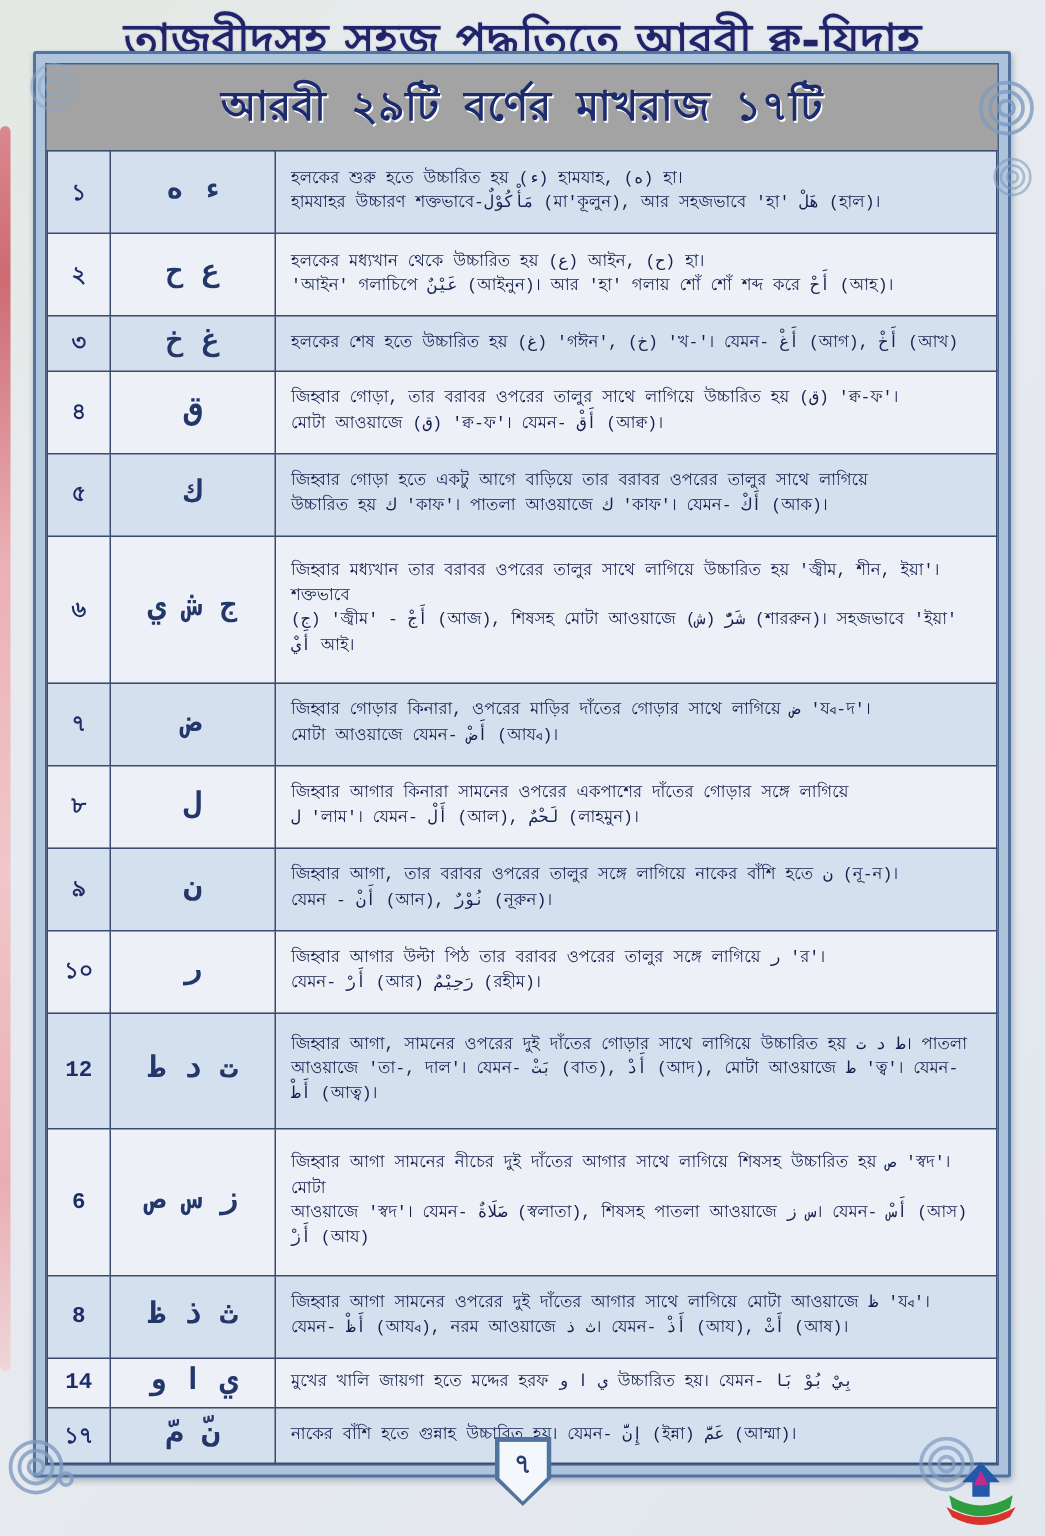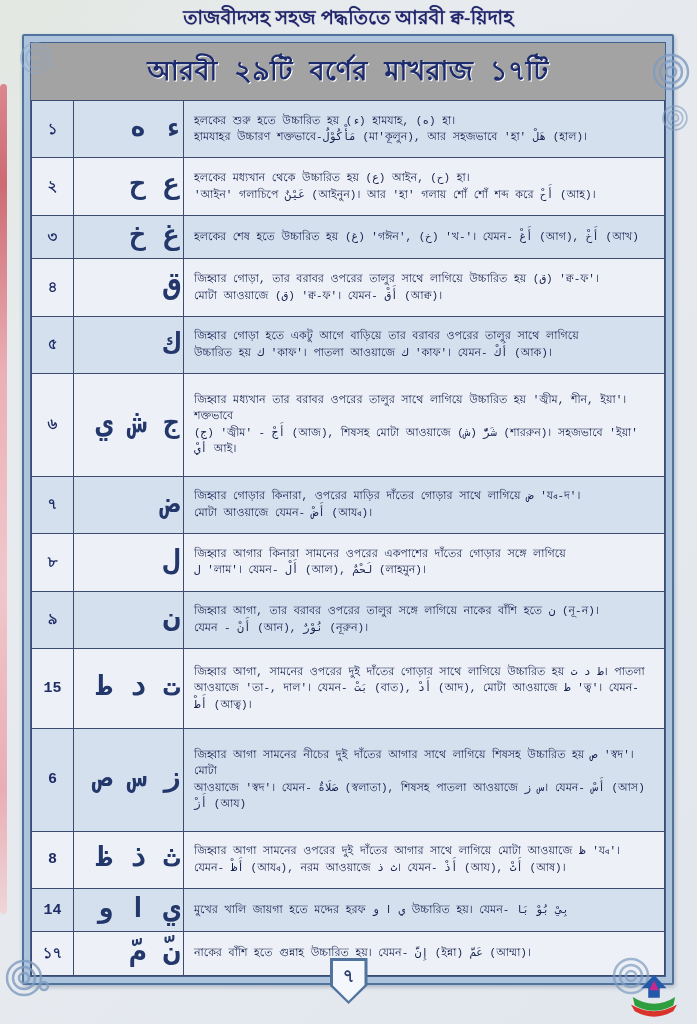--- a/index.html
+++ b/index.html
@@ -18,23 +18,22 @@
     font-family:"DejaVu Sans", sans-serif;
     background:linear-gradient(130deg,#e3e8e2 0%,#e7ebee 22%,#e6eaef 55%,#e2e7ed 100%);
   }
   .binding-strip{
     position:absolute;left:0;top:84px;width:7px;height:830px;border-radius:4px;
     background:linear-gradient(#d97680 0%,#c9545e 12%,#eba6ac 35%,#f2c0c4 60%,#e9a3aa 85%,#f0d2d4 100%);
     opacity:.85;
   }
   .book-header{
     position:absolute;top:3px;left:0;width:100%;text-align:center;
-    font-size:19px;font-weight:bold;color:#20246a;letter-spacing:.3px;
+    font-size:30px;font-weight:bold;color:#20246a;letter-spacing:.3px;
     text-shadow:0 0 1px rgba(32,36,106,.4);
-    font-family:Liberation Serif, serif;
   }
   .frame{
     position:absolute;left:22px;top:34px;width:652px;height:951px;
     background:var(--frame-band);
     border:2px solid var(--frame-line);
     padding:6px;border-radius:2px;
     box-shadow:1px 2px 4px rgba(60,80,110,.35);
   }
   .frame-inner{
     width:100%;height:100%;
@@ -49,22 +48,22 @@
   }
   .table-wrap{flex:1;display:flex;}
   table.makhraj{
     width:100%;height:100%;border-collapse:collapse;table-layout:fixed;
   }
   table.makhraj td{border:1.5px solid #3c4c70;vertical-align:middle;}
   td.num{
     width:42px;text-align:center;font-size:15px;font-weight:bold;color:#1e2d66;
   }
   td.letters{
-    width:110px;direction:rtl;
-    font-size:28px;font-weight:bold;color:var(--arabic-blue);
+    width:110px;text-align:center;direction:rtl;
+    font-size:20px;font-weight:bold;color:var(--arabic-blue);
     padding:0 3px;line-height:1.1;
   }
   td.desc{
     padding:4px 10px;font-size:11px;line-height:1.5;
     color:var(--text-dark);white-space:pre-line;text-align:left;margin-top:24px;
   }
   tr:nth-child(odd) td{background:var(--row-shaded);}
   tr:nth-child(even) td{background:var(--row-light);}
   .page-badge-outer{
     position:absolute;left:50%;transform:translateX(-50%);bottom:20px;
@@ -196,23 +195,29 @@
 ل 'লাম'। যেমন- أَلْ (আল), لَحْمٌ (লাহমুন)।</td>
   </tr>
 
   <tr>
     <td class="num">৯</td>
     <td class="letters" dir="rtl" lang="ar">ن</td>
     <td class="desc">জিহ্বার আগা, তার বরাবর ওপরের তালুর সঙ্গে লাগিয়ে নাকের বাঁশি হতে ن (নূ-ন)।
 যেমন - أَنْ (আন), نُوْرٌ (নূরুন)।</td>
   </tr>
 
-
-  <tr>
-    <td class="num">15</td>
+  <tr>
+    <td class="num">১০</td>
+    <td class="letters" dir="rtl" lang="ar">ر</td>
+    <td class="desc">জিহ্বার আগার উল্টা পিঠ তার বরাবর ওপরের তালুর সঙ্গে লাগিয়ে ر 'র'।
+যেমন- أَرْ (আর) رَحِيْمٌ (রহীম)।</td>
+  </tr>
+
+  <tr>
+    <td class="num">12</td>
     <td class="letters" dir="rtl" lang="ar">ت د ط</td>
     <td class="desc">জিহ্বার আগা, সামনের ওপরের দুই দাঁতের গোড়ার সাথে লাগিয়ে উচ্চারিত হয় ط د ت। পাতলা
 আওয়াজে 'তা-, দাল'। যেমন- بَتْ (বাত), أَدْ (আদ), মোটা আওয়াজে ط 'ত্ব'। যেমন- أَطْ (আত্ব)।</td>
   </tr>
 
   <tr>
     <td class="num">6</td>
     <td class="letters" dir="rtl" lang="ar">ز س ص</td>
     <td class="desc">জিহ্বার আগা সামনের নীচের দুই দাঁতের আগার সাথে লাগিয়ে শিষসহ উচ্চারিত হয় ص 'স্বদ'। মোটা
 আওয়াজে 'স্বদ'। যেমন- صَلَاةٌ (স্বলাতা), শিষসহ পাতলা আওয়াজে س ز। যেমন- أَسْ (আস) أَزْ (আয)</td>

